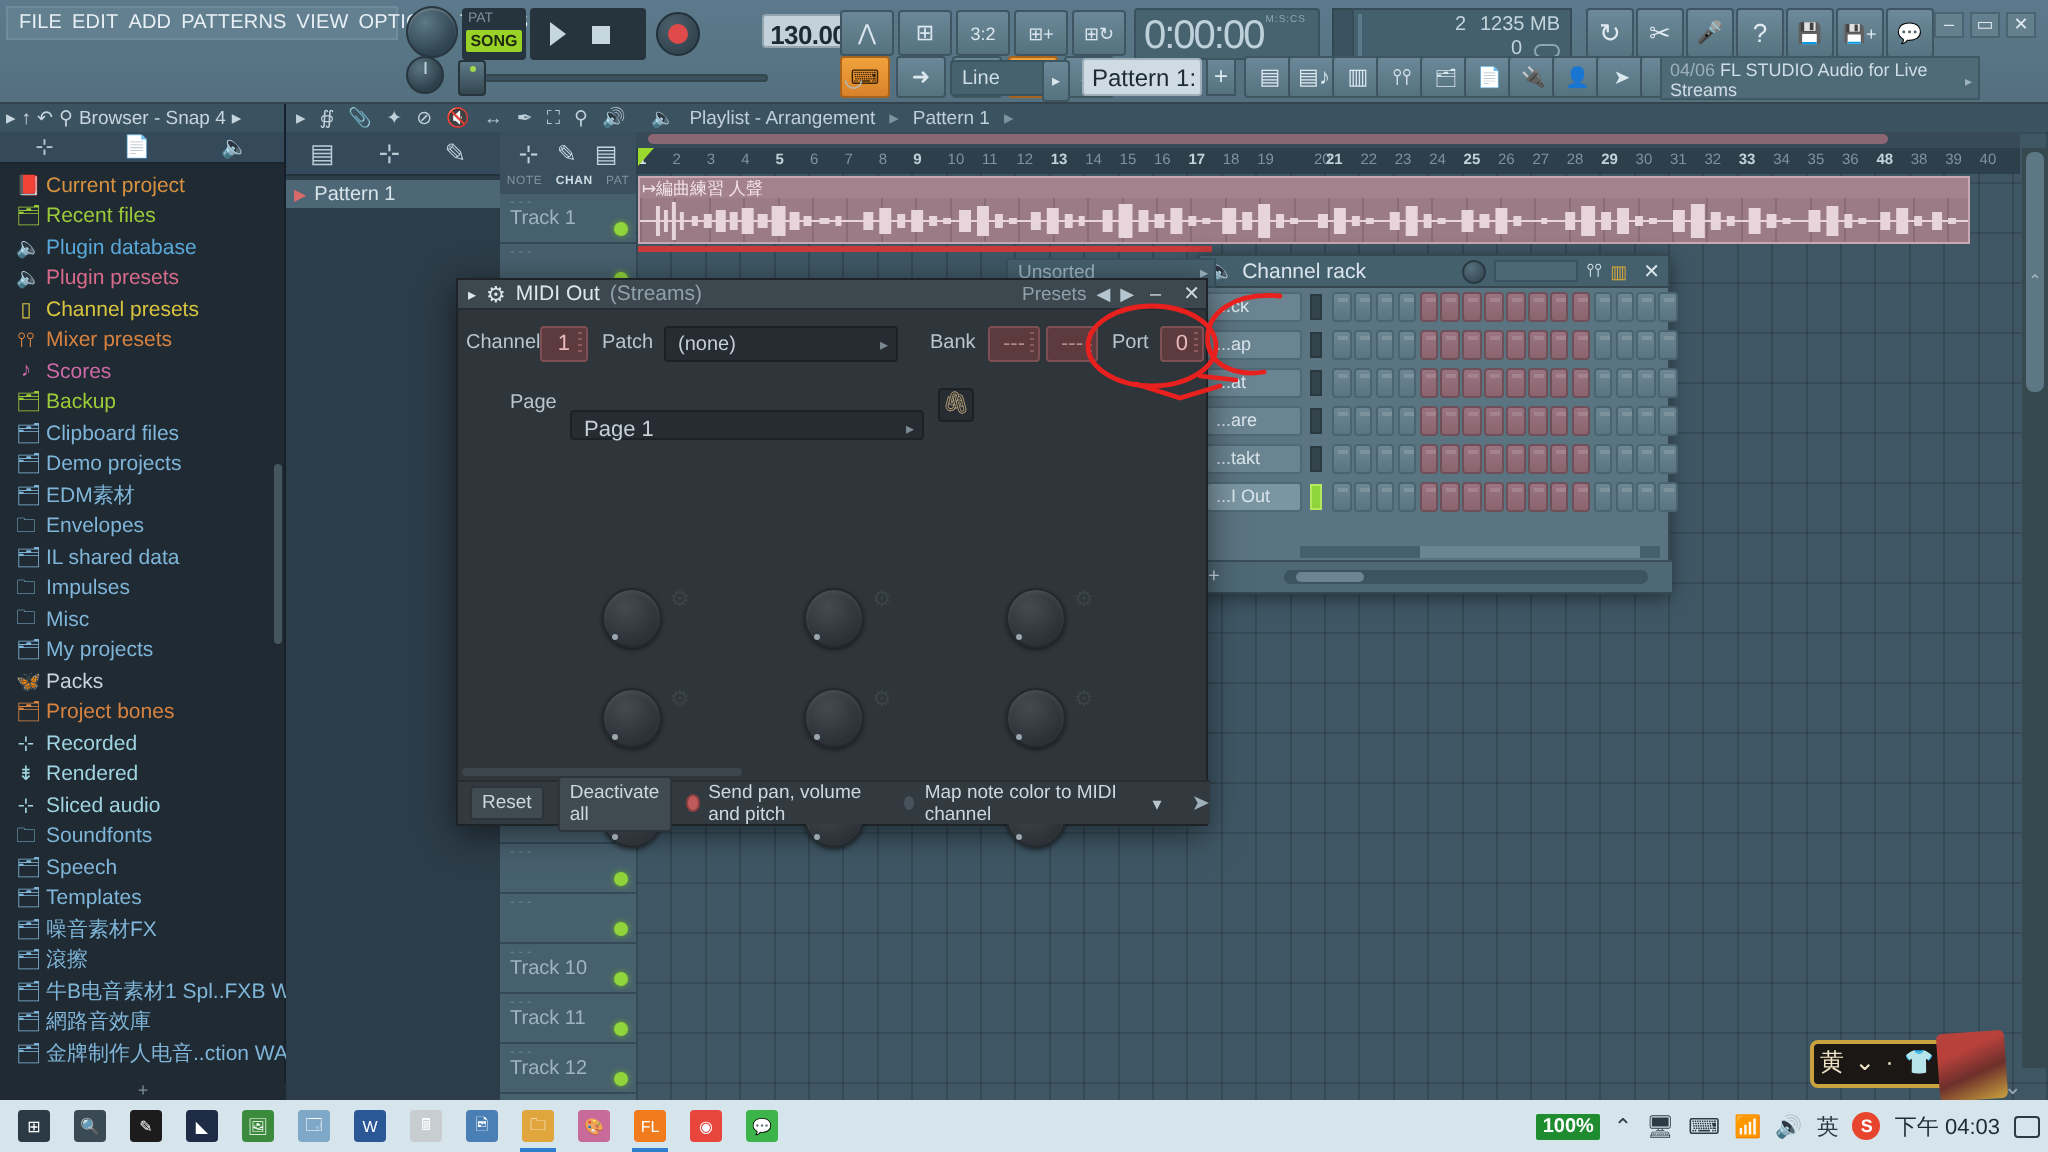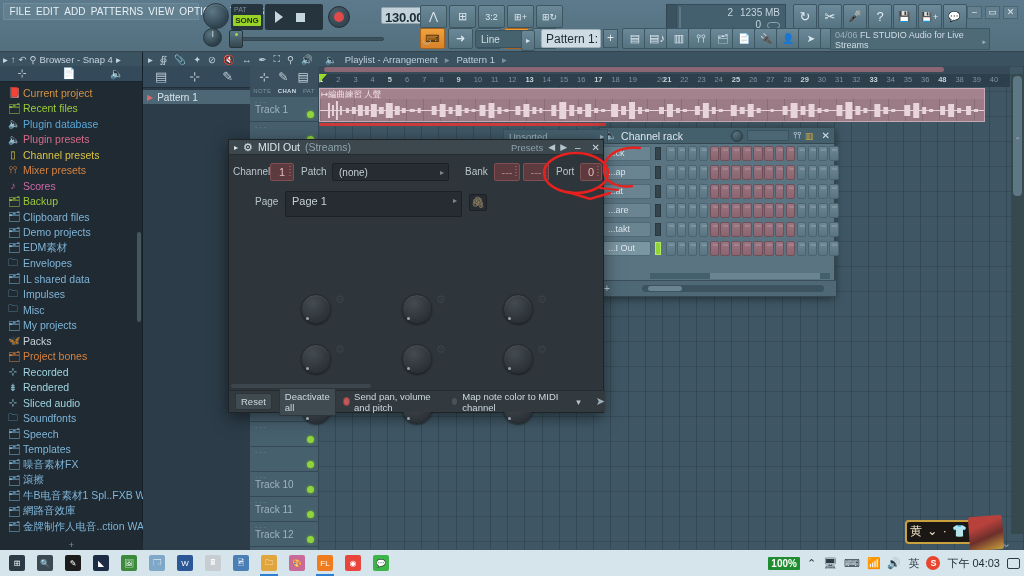--- a/index.html
+++ b/index.html
@@ -508,20 +508,24 @@
       </div>
 
     <div class="tempo">130.000</div>
 
     <div class="tb-btn" style="left:420px;">⋀</div>
     <div class="tb-btn" style="left:449px;">⊞</div>
     <div class="tb-btn" style="left:478px;font-size:9px;">3:2</div>
     <div class="tb-btn" style="left:507px;font-size:9px;">⊞+</div>
     <div class="tb-btn" style="left:536px;font-size:9px;">⊞↻</div>
 
+    <div class="clock">
+      <div class="t">0:00:00</div>
+      <div class="u">M:S:CS</div>
+    </div>
 
     <div class="panel-dark" style="left:666px;top:4px;width:104px;height:26px;"></div>
     <div style="position:absolute;left:757px;top:20px;width:9px;height:9px;border:1px solid #8ba2ae;border-radius:50%;"></div>
 
     <div class="cpu-box" style="left:676px;top:4px;width:0;height:0;"></div>
 
     <div class="cpu-box" style="left:676px;">
       <div class="bar"></div>
       <div class="l1">2</div>
       <div class="mb">1235 MB</div>
@@ -1118,21 +1122,21 @@
       <span class="lbl" style="position:absolute;left:236px;top:11px;">Bank</span>
       <span class="valbox" style="left:265px;top:8px;width:26px;height:18px;text-align:center;color:#b08a8d;">---</span>
       <span class="valbox" style="left:294px;top:8px;width:26px;height:18px;text-align:center;color:#b08a8d;">---</span>
 
       <span class="lbl" style="position:absolute;left:327px;top:11px;">Port</span>
       <span class="valbox" style="left:351px;top:8px;width:22px;height:18px;padding-right:7px;">0</span>
     </div>
 
     <div style="position:relative;height:24px;">
       <span class="lbl" style="position:absolute;left:26px;top:5px;">Page</span>
-      <span class="darkfield" style="left:56px;top:0;width:177px;height:26px;font-size:11px;line-height:18px;">
+      <span class="darkfield" style="left:56px;top:14px;width:177px;height:15px;font-size:11px;line-height:18px;">
         <span>Page 1</span>
         <span class="ar">▸</span>
       </span>
       <span style="position:absolute;left:240px;top:3px;width:18px;height:17px;background:#262c31;border:1px solid #1c2125;color:#b8a27a;font-size:11px;text-align:center;line-height:15px;border-radius:2px;">🖇</span>
     </div>
 
     <div id="knob-grid" style="position: absolute; left: 0px; top: 80px; width: 376px; height: 170px;">
         <div class="bigknob" style="left: 72px; top: 74px;"></div>
         <div class="gear" style="left: 106px; top: 73px; position: absolute;">⚙</div>
         <div class="bigknob" style="left: 173px; top: 74px;"></div>

